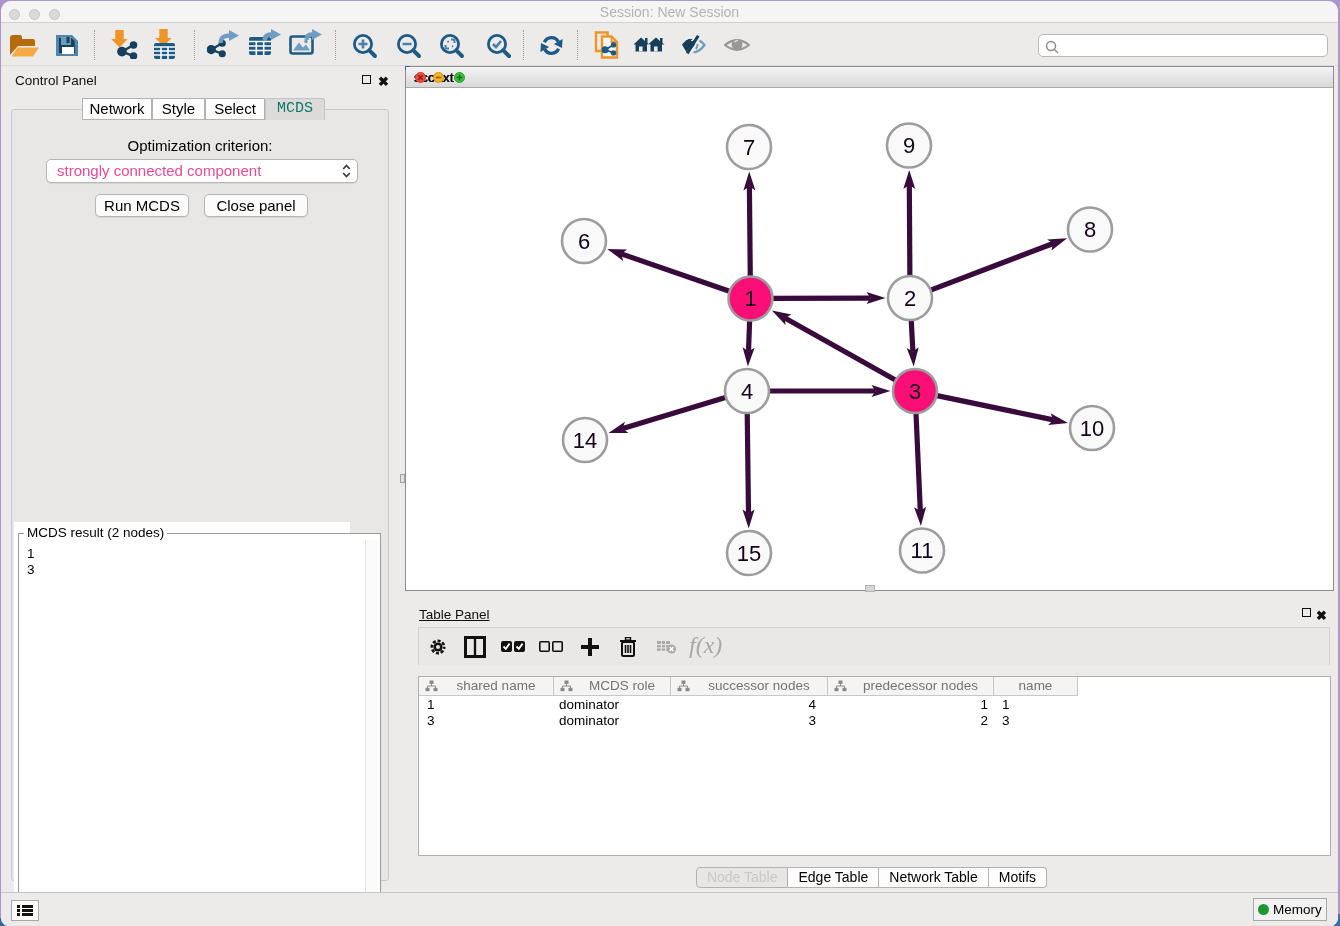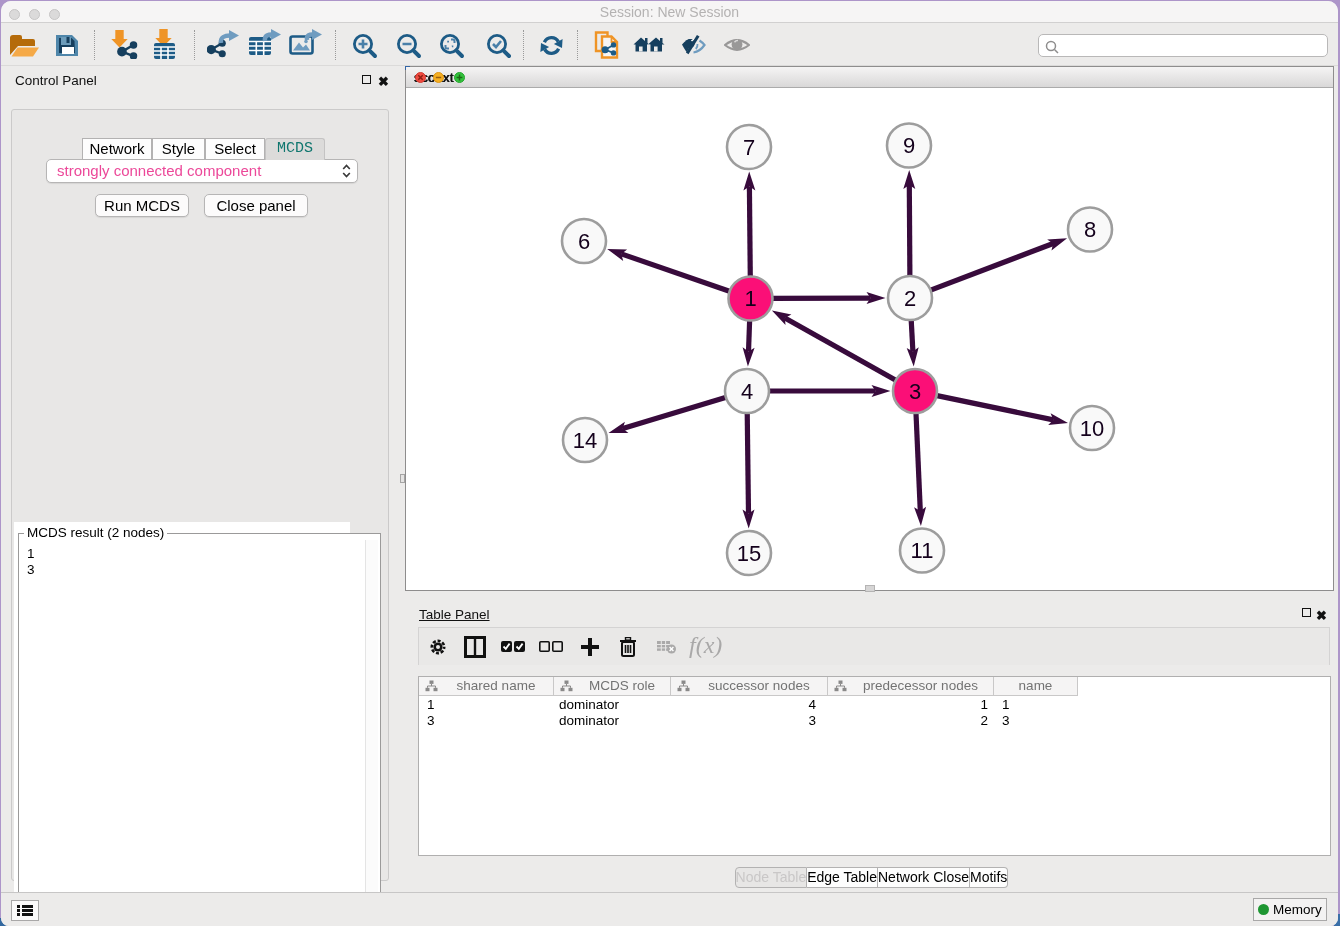--- a/index.html
+++ b/index.html
@@ -18,21 +18,21 @@
 .sep { position:absolute; top:6px; height:30px; width:0; border-left:1px dotted #9a9a9a; }
 .tbi { position:absolute; top:7px; }
 #search { position:absolute; left:1037px; top:10px; width:290px; height:23px; background:#fff; border:1px solid #b9b8b8; border-radius:5px; }
 #search svg { position:absolute; left:5px; top:4px; }
 
 #main { position:absolute; left:0; top:65px; width:100%; height:826px; background:#ecebea; }
 
 #cp { position:absolute; left:8px; top:0; width:384px; height:826px; }
 #cp .ptitle { position:absolute; left:6px; top:7px; font-size:13.5px; color:#111; }
 .wicon { position:absolute; top:11px; font-weight:bold; color:#111; font-size:13px; line-height:10px; }
-#cp-tabs { position:absolute; left:0; top:32px; width:100%; height:22px; z-index:3;margin-top:40px; }
+#cp-tabs { position:absolute; left:0; top:32px; width:100%; height:22px; z-index:3; }
 .tab { position:absolute; top:0; height:22px; z-index:3; background:#fdfdfd; border:1px solid #b3b2b2; font-size:15px; color:#000; text-align:center; line-height:20px; }
 .tabsel { background:#dcdbda; color:#0f766e; border:1px solid #c4c3c3; border-bottom:none; border-radius:3px 3px 0 0;font-family:Liberation Mono, monospace; }
 #cp-pane { position:absolute; left:2px; top:43px; width:378px; height:772px; background:#e8e7e6; border:1px solid #cbcaca; border-radius:3px; }
 #optlabel { position:absolute; left:0; top:27px; width:100%; text-align:center; font-size:15px; color:#000; }
 #optsel { position:absolute; left:34px; top:49px; width:312px; height:24px; background:#fff; border:1px solid #b6b5b5; border-radius:5px; font-size:15px; color:#ec4899; line-height:22px; padding-left:10px; box-shadow:0 1px 1px rgba(0,0,0,.08); }
 #optsel .chev2 { position:absolute; right:6px; top:4px; }
 .btn { position:absolute; top:84px; height:23px; background:#fcfbfb; border:1px solid #b6b5b5; border-radius:5px; font-size:15px; color:#000; text-align:center; line-height:21px; box-shadow:0 1px 1px rgba(0,0,0,.08); }
 #mcdswrap { position:absolute; left:2px; top:380px; width:336px; height:382px; background:#fff;margin-top:32px; }
 #mcdsbox { position:absolute; left:4px; top:11px; width:363px; height:363px; border:1px solid #9b9a9a; background:#fff; }
 #mcdslabel { position:absolute; left:5px; top:-9px; background:#fff; padding:0 3px; font-size:13.5px; color:#000; }
@@ -52,21 +52,21 @@
 #tp { position:absolute; left:404px; top:532px; width:929px; height:286px; }
 #tp .ptitle { position:absolute; left:14px; top:9px; font-size:13.5px; color:#111;text-decoration:underline; }
 #tp-toolbar { position:absolute; left:13px; top:29px; right:4px; height:38px; background:#e9e8e7; border:1px solid #d4d3d3; border-bottom:none; }
 #tbl { position:absolute; left:13px; top:78px; width:913px; height:180px; background:#fff; border:1px solid #b0afaf; }
 #thead { position:absolute; left:14px; top:79px; width:659px; height:19px; z-index:3; }
 .th { position:absolute; top:0; height:19px; background:#f5f4f4; border-right:1px solid #c9c8c8; border-bottom:1px solid #c9c8c8; font-size:13.5px; color:#737373; text-align:center; line-height:18px; }
 .trow { position:absolute; left:14px; height:16px; font-size:13.5px; color:#000; z-index:3; }
 .td { position:absolute; top:0; height:16px; line-height:16px; }
 
 #btabs { position:absolute; left:4px; right:0; top:269px; height:21px; text-align:center; }
-.btab { display:inline-block; height:21px; background:#fdfdfd; border:1px solid #b3b2b2; border-left:none; font-size:14px; color:#000; line-height:19px; padding:0 0; vertical-align:top; }
+.btab { display:inline-block; height:21px; background:#fdfdfd; border:1px solid #b3b2b2; border-left:none; font-size:14px; color:#000; line-height:19px; padding:0 10px; vertical-align:top; }
 .btabsel { background:#e7e6e5; color:#c9c7c7; border-left:1px solid #b3b2b2; border-radius:4px 0 0 4px; }
 
 #statusbar { position:absolute; left:0; top:891px; width:100%; height:34px; background:#ecebea; border-top:1px solid #c7c6c6; }
 #listbtn { position:absolute; left:10px; top:7px; width:28px; height:21px; background:#fbfafa; border:1px solid #a9a8a8; }
 #membtn { position:absolute; right:11px; top:5px; width:74px; height:23px; background:#f3f2f2; border:1px solid #a9a8a8; font-size:13.5px; color:#000; text-align:center; line-height:21px; }
 #membtn .dot { display:inline-block; width:11px; height:11px; border-radius:50%; background:#1e9632; margin-right:4px; vertical-align:-1px; }
 </style>
 </head>
 <body>
 <div id="blc"></div>
@@ -207,20 +207,21 @@
       <div class="ptitle">Control Panel</div>
       <div style="position:absolute;left:353px;top:9px;width:9px;height:9px;border:1.6px solid #111;"></div>
       <div class="wicon" style="left:369px;">✖</div>
       <div id="cp-tabs">
         <div class="tab" style="left:73px; width:70px;">Network</div>
         <div class="tab" style="left:143px; width:53px;">Style</div>
         <div class="tab" style="left:196px; width:60px;">Select</div>
         <div class="tab tabsel" style="left:256px; width:60px;">MCDS</div>
       </div>
       <div id="cp-pane">
+        <div id="optlabel">Optimization criterion:</div>
         <div id="optsel">strongly connected component<svg class="chev2" width="9" height="14" viewBox="0 0 9 14">
               <path d="M1.2 5 L4.5 1.5 L7.8 5 M1.2 9 L4.5 12.5 L7.8 9" fill="none" stroke="#3a3a3a" stroke-width="1.7"></path>
             </svg></div>
         <div class="btn" style="left:83px; width:94px;">Run MCDS</div>
         <div class="btn" style="left:192px; width:104px;">Close panel</div>
         <div id="mcdswrap">
             <div id="mcdsbox">
           <div id="mcdslabel">MCDS result (2 nodes)</div>
           <div id="mcdsinner">1<br>3</div>
           <div id="mcdssb"></div>
@@ -390,21 +391,21 @@
         <div class="td" style="left:583px;">1</div>
       </div>
       <div class="trow" style="top:115px;">
         <div class="td" style="left:8px;">3</div>
         <div class="td" style="left:140px;">dominator</div>
         <div class="td" style="left:252px; width:145px; text-align:right;">3</div>
         <div class="td" style="left:409px; width:160px; text-align:right;">2</div>
         <div class="td" style="left:583px;">3</div>
       </div>
       <div id="btabs">
-        <div class="btab btabsel">Node Table</div><div class="btab">Edge Table</div><div class="btab">Network Close</div><div class="btab" style="border-radius:0 4px 4px 0;">Motifs</div>
+        <div class="btab btabsel">Node Table</div><div class="btab">Edge Table</div><div class="btab">Network Table</div><div class="btab" style="border-radius:0 4px 4px 0;">Motifs</div>
       </div>
     </div>
   </div>
   <div id="statusbar">
     <div id="listbtn"><svg width="26" height="19" viewBox="0 0 26 19">
           <g fill="#111">
             <rect x="5" y="4" width="3" height="3"></rect>
             <rect x="5" y="8" width="3" height="3"></rect>
             <rect x="5" y="12" width="3" height="3"></rect>
             <rect x="10" y="4" width="11" height="3"></rect>

